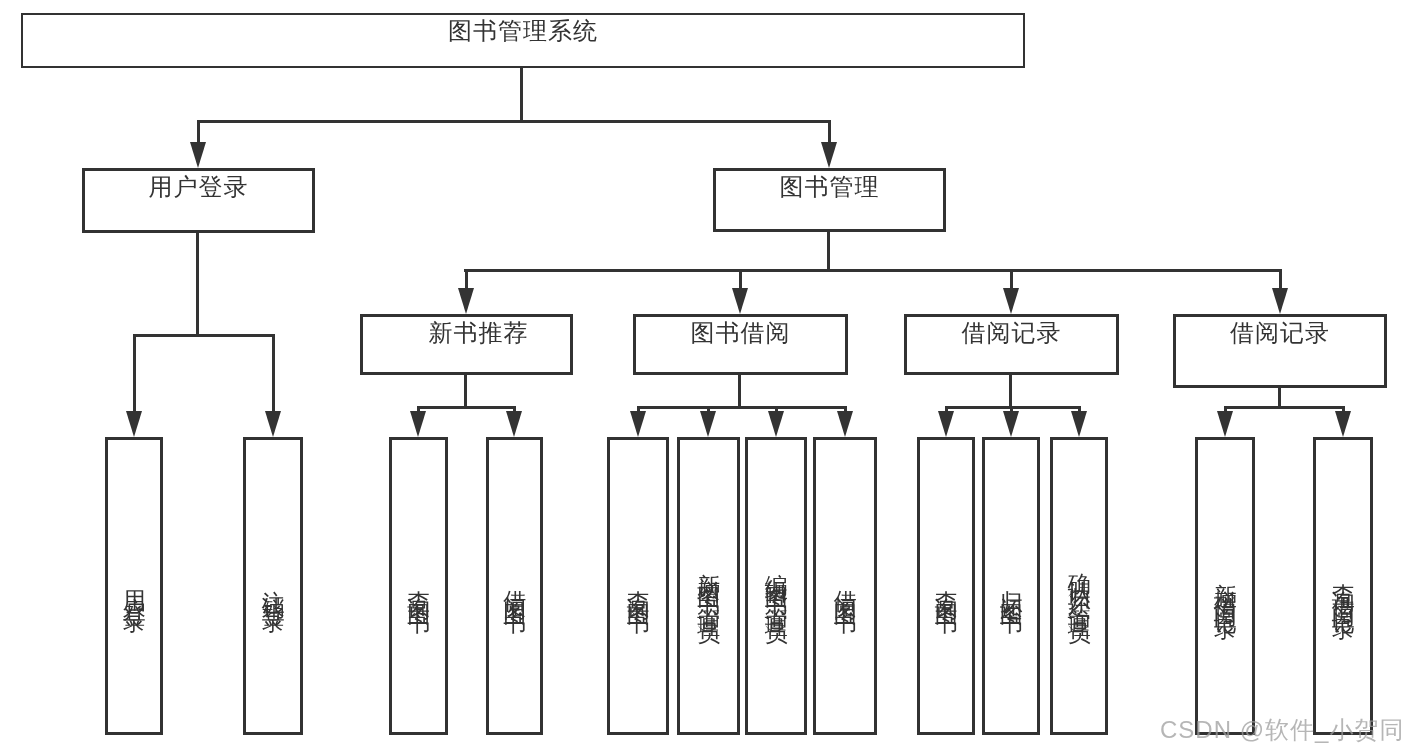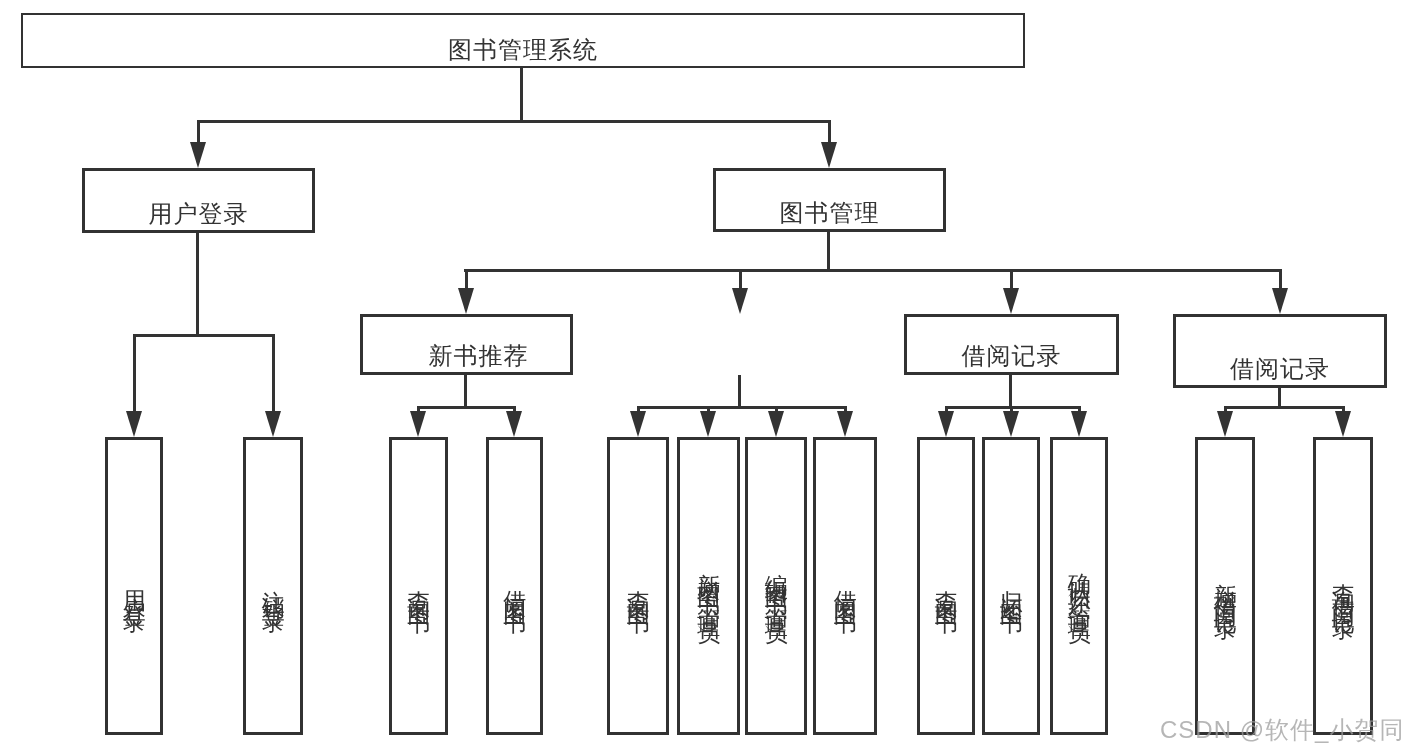--- a/index.html
+++ b/index.html
@@ -11,21 +11,21 @@
     font-family: "Liberation Sans", sans-serif;
     overflow: hidden;
   }
   
   .node {
     position: absolute;
     box-sizing: border-box;
     border: 3px solid #323232;
     background: #ffffff;
     display: flex;
-    align-items: flex-end;
+    align-items: flex-start;
     justify-content: center;
     color: #333333;
     font-size: 24px;
     letter-spacing: 1px;
     z-index: 2;
   }
   .node.root { border-width: 2px; }
   
   .leaf {
     position: absolute;
@@ -82,20 +82,23 @@
   <div class="node" style="left:82px; top:168px; width:233px; height:65px;">
     <span>用户登录</span>
   </div>
   <div class="node" style="left:713px; top:168px; width:233px; height:64px;">
     <span>图书管理</span>
   </div>
 
   <div class="node" style="left:360px; top:314px; width:213px; height:61px;padding-left:24px;">
     <span>新书推荐</span>
   </div>
+  <div class="node" style="left:633px; top:314px; width:215px; height:61px;">
+    <span>图书借阅</span>
+  </div>
   <div class="node" style="left:904px; top:314px; width:215px; height:61px;">
     <span>借阅记录</span>
   </div>
   <div class="node" style="left:1173px; top:314px; width:214px; height:74px;">
     <span>借阅记录</span>
   </div>
 
   <div class="leaf" style="left:105px; width:58px;">
     <span>用户登录</span>
   </div>

